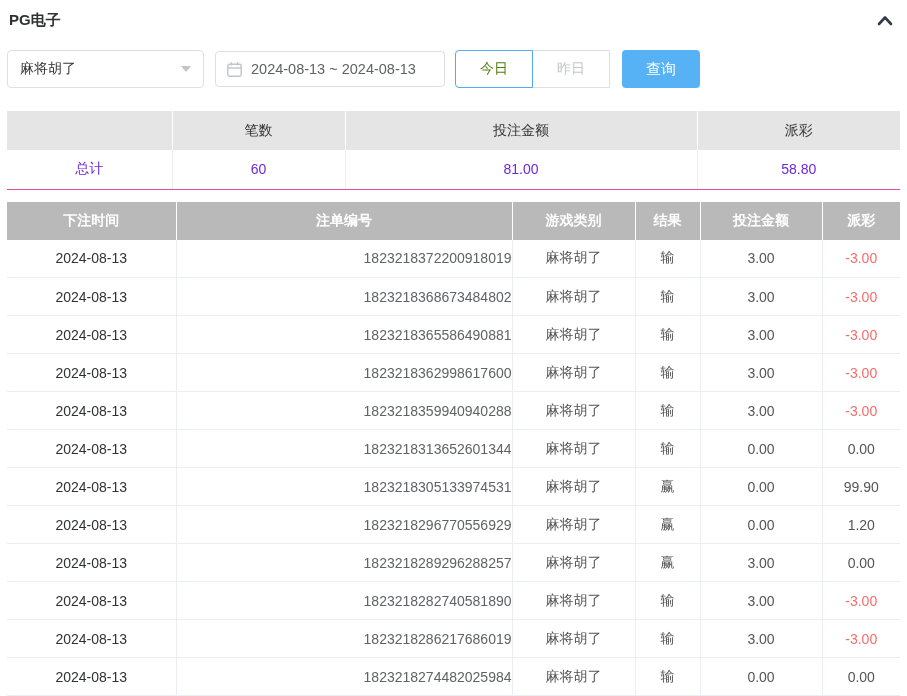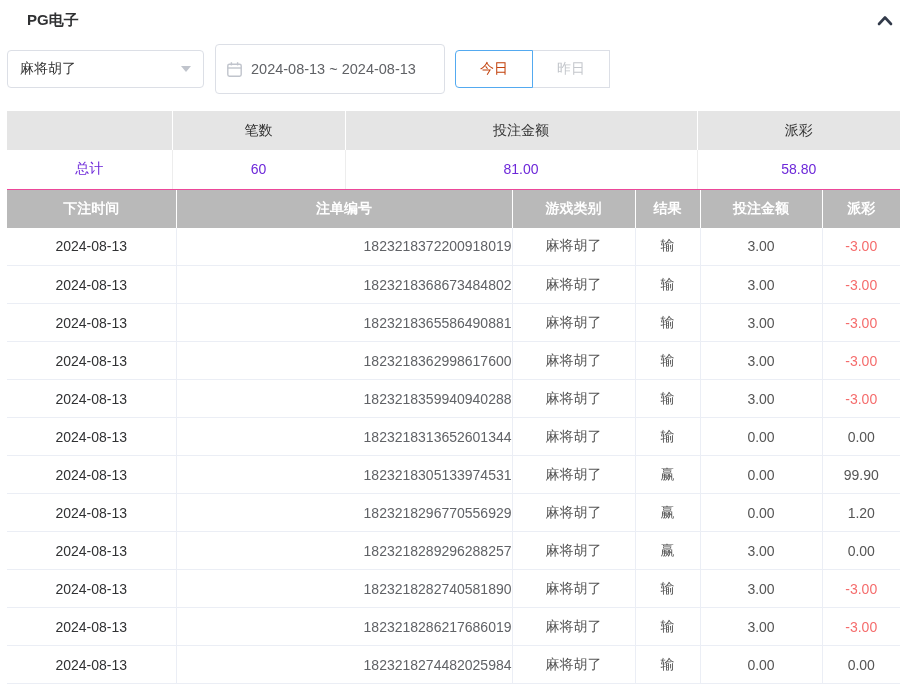--- a/index.html
+++ b/index.html
@@ -2,50 +2,50 @@
 <html><head>
 <meta charset="utf-8">
 <style>
   * { box-sizing: border-box; margin: 0; padding: 0; }
   html, body { width: 907px; height: 696px; overflow: hidden; background: #fff; }
   body { font-family: "Liberation Sans", "DejaVu Sans", sans-serif; color: #333; }
   .page { width: 907px; padding: 0 7px; position: relative; }
 
   
   .topbar { display: flex; align-items: center; padding-top: 11px; height: 30px; }
-  .app-title { font-size: 15px; font-weight: 700; color: #303133; margin-left: 20px; }
+  .app-title { font-size: 15px; font-weight: 700; color: #303133; margin-left: 2px; }
   .notice { font-size: 15px; font-weight: 700; color: #c0262d; margin-left: 20px; }
   .collapse { margin-left: auto; margin-right: 4px; cursor: pointer; display: flex; align-items: center; }
 
   
   .filters { display: flex; align-items: center; margin-top: 20px; height: 38px; }
   .select {
     width: 197px; height: 38px; border: 1px solid #dcdfe6; border-radius: 4px;
     display: flex; align-items: center; padding: 0 12px; background: #fff; cursor: pointer;
   }
   .select-value { font-size: 14px; color: #333; flex: 1; }
   .caret-down {
     width: 0; height: 0; border-left: 5px solid transparent; border-right: 5px solid transparent;
     border-top: 6px solid #c0c4cc;
   }
   .date-input {
-    width: 230px; height: 50px; border: 1px solid #dcdfe6; border-radius: 4px;
+    width: 230px; height: 36px; border: 1px solid #dcdfe6; border-radius: 4px;
     display: flex; align-items: center; padding: 0 10px; margin-left: 11px; background: #fff; cursor: pointer;
   }
   .date-text { font-size: 14.5px; color: #606266; margin-left: 8px; white-space: nowrap; }
 
   .btn-group { display: flex; margin-left: 10px; }
   .qbtn {
     height: 38px; width: 78px; background: #fff; border: 1px solid #dcdfe6;
     font-size: 14px; color: #c4c7cc; cursor: pointer; font-family: inherit;
     margin-left: -1px; position: relative;
   }
   .qbtn.first { border-radius: 4px 0 0 4px; margin-left: 0; }
   .qbtn.last  { border-radius: 0 4px 4px 0; }
-  .qbtn.active { color: #c2410c; border-color: #53aaf0; z-index: 2; }
+  .qbtn.active { color: #4d7c0f; border-color: #53aaf0; z-index: 2; }
 
   .query-btn {
     height: 38px; width: 78px; margin-left: 12px; background: #56b2f4; color: #fff;
     border: none; border-radius: 4px; font-size: 15px; cursor: pointer; font-family: inherit;
   }
 
   
   table { border-collapse: collapse; table-layout: fixed; width: 893px; }
   td, th { text-align: center; font-size: 14px; overflow: hidden; white-space: nowrap; }
 
@@ -55,21 +55,21 @@
     background: #e5e5e5; color: #333; font-weight: 400; height: 39px;
     border-right: 1px solid #fff;
   }
   .summary-table th:last-child { border-right: none; }
   .summary-table td {
     height: 39px; border-bottom: 1px solid #ec4899; border-right: 1px solid #ededed; color: #6d28d9;
   }
   .summary-table td:last-child { border-right: none; }
 
   
-  .main-table { }
+  .main-table { margin-top: 12px; }
   .main-table th {
     background: #b9b9b9; color: #fff; font-weight: 700; height: 38px;
     border-right: 1px solid #fff;
   }
   .main-table th:last-child { border-right: none; }
   .main-table td {
     height: 38px; border-bottom: 1px solid #ebeef5; border-right: 1px solid #ebeef5; color: #555;
   }
   .main-table td:last-child { border-right: none; }
   .main-table td.c-date { color: #303133; }
@@ -104,20 +104,21 @@
         <line x1="11.6" y1="1.2" x2="11.6" y2="4.4" stroke="#c0c4cc" stroke-width="1.4"></line>
       </svg>
       <span class="date-text">2024-08-13 ~ 2024-08-13</span>
     </div>
 
     <div class="btn-group">
       <button class="qbtn first active">今日</button>
       <button class="qbtn">昨日</button>
     </div>
 
+    <button class="query-btn">查询</button>
   </div>
 
   <table class="summary-table">
     <colgroup>
         <col style="width:165px">
         <col style="width:173px">
         <col style="width:352px">
         <col style="width:203px">
       </colgroup>
     <thead>

